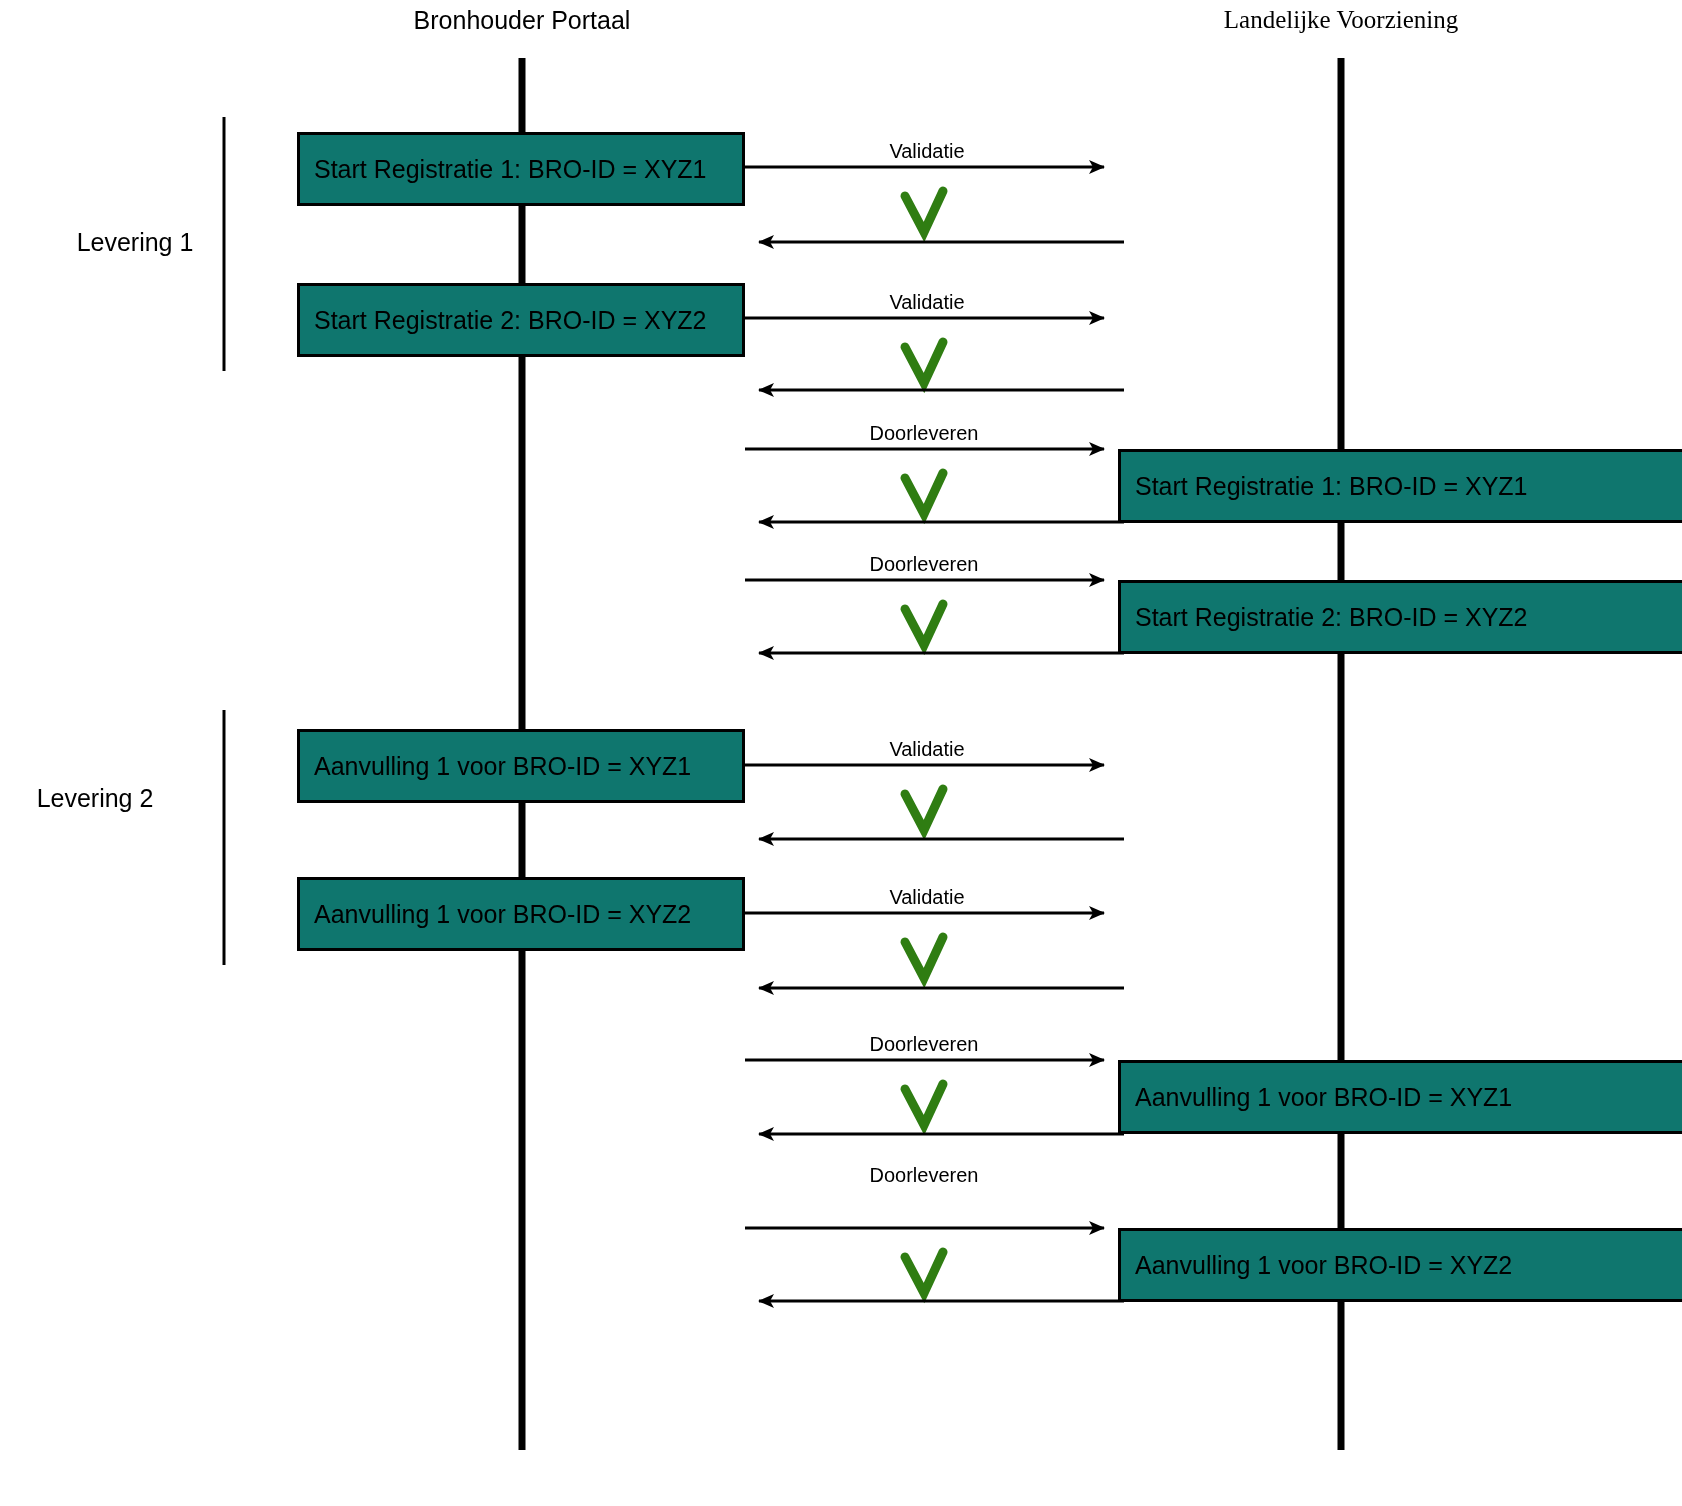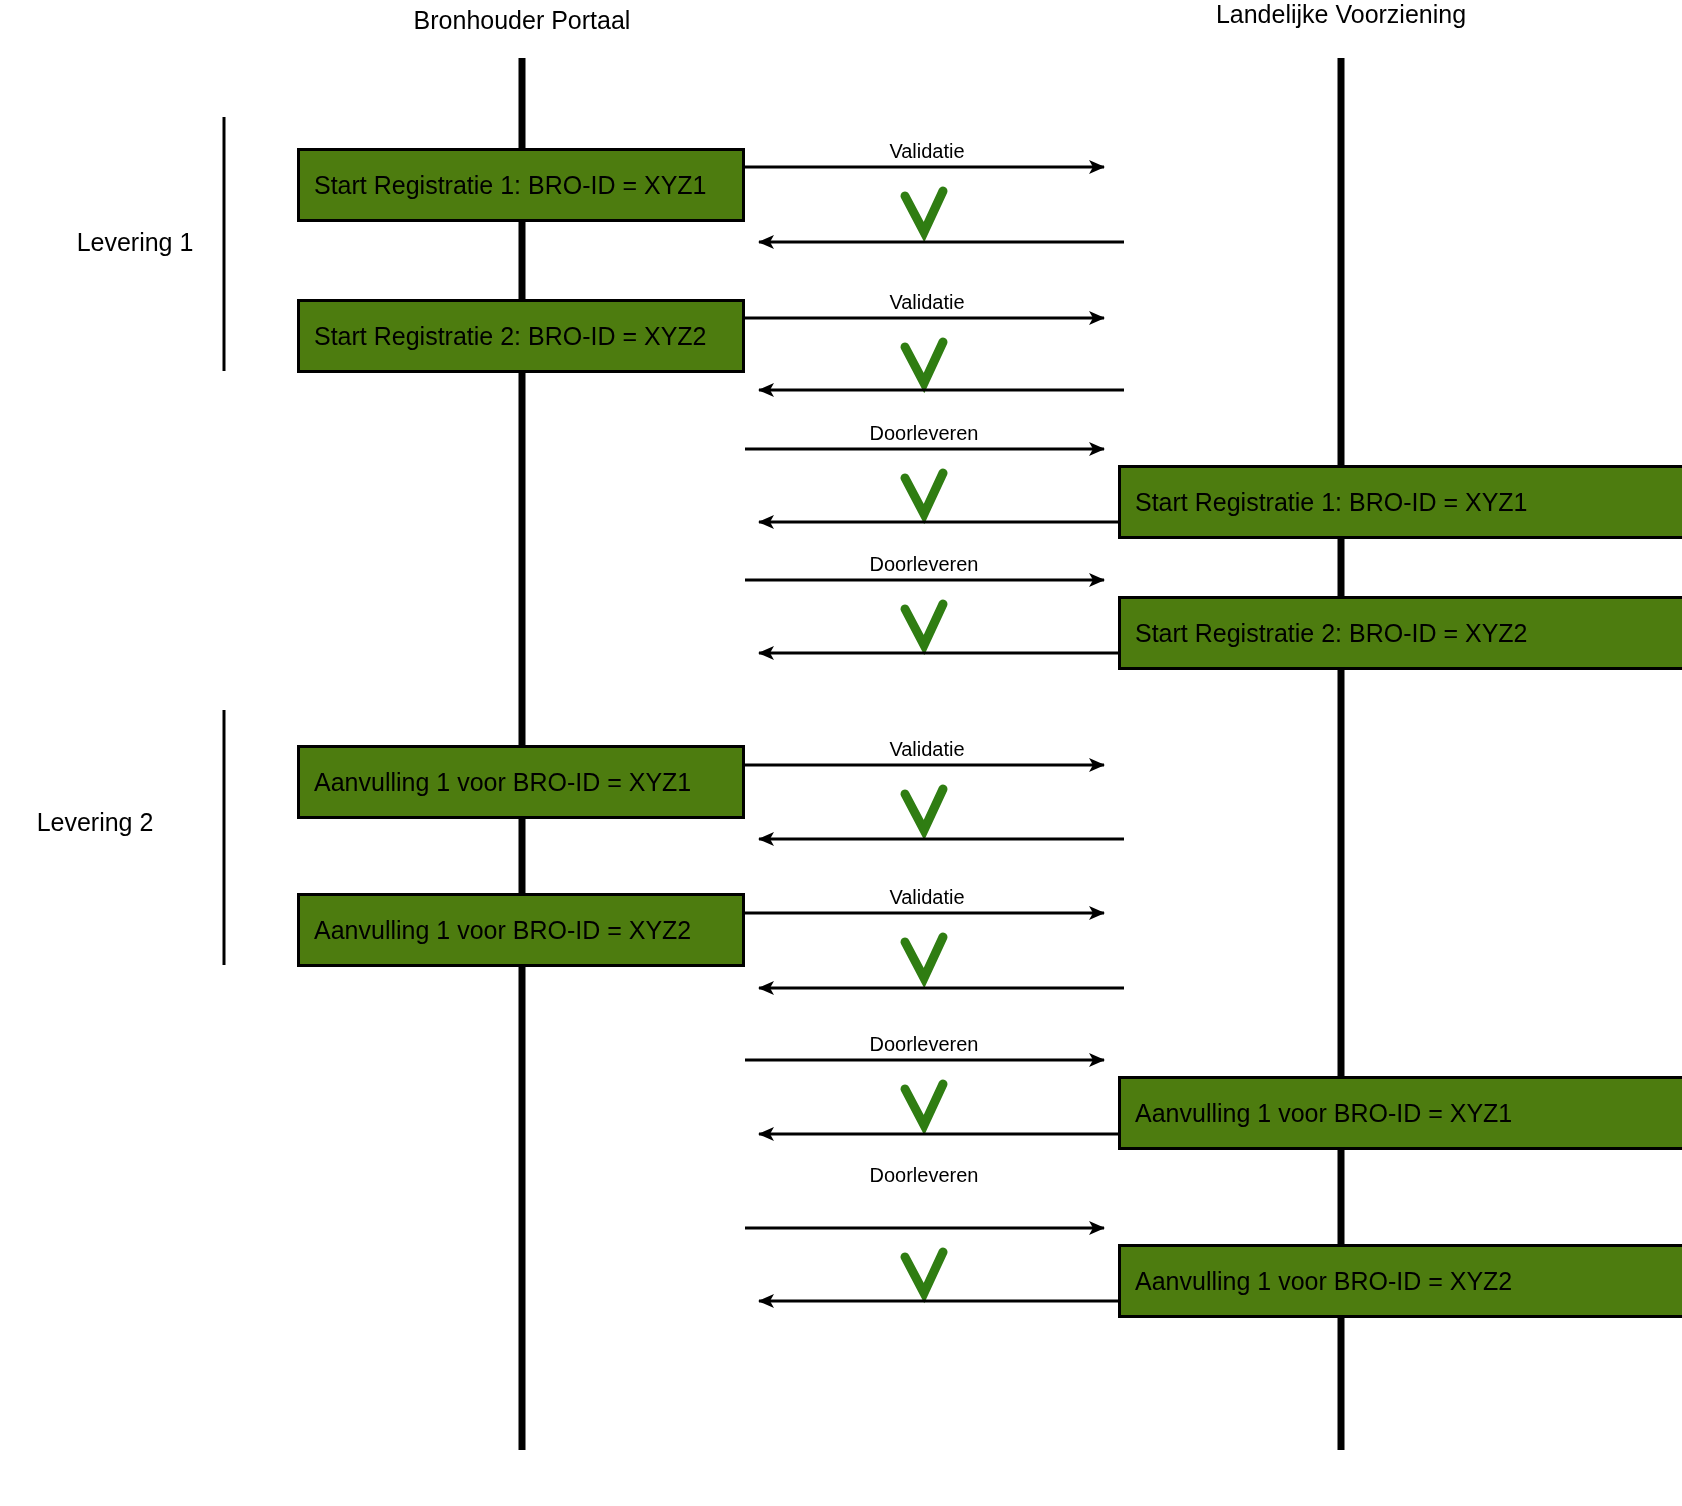--- a/index.html
+++ b/index.html
@@ -33,24 +33,23 @@
     position: absolute;
     font-size: 25px;
     color: #000000;
     white-space: nowrap;
     transform: translate(-50%, -50%);
   }
   .msg-box {
     position: absolute;
     box-sizing: border-box;
     border: 3px solid #000000;
-    background: #4d7c0f;
+    background: #0f766e;
     display: flex;
     align-items: center;
-    margin-top: 16px;
   }
   .msg-box span {
     font-size: 25px;
     color: #000000;
     white-space: nowrap;
     padding-left: 14px;
   }
   .arrow-label {
     position: absolute;
     font-size: 20px;
@@ -58,24 +57,24 @@
     white-space: nowrap;
     transform: translateX(-50%);
   }
 </style>
 </head>
 <body>
 
 <div id="canvas">
 
   <div class="hdr" style="left:522px; top:6px;">Bronhouder Portaal</div>
-  <div class="hdr" style="left:1341px; top:0;">Landelijke Voorziening</div>
+  <div class="hdr" style="left:1341px; top:6px;font-family:Liberation Serif, serif;">Landelijke Voorziening</div>
 
   <div class="lane-label" style="left:95px; top:242px;margin-left:40px;">Levering 1</div>
-  <div class="lane-label" style="left:95px; top:822px;">Levering 2</div>
+  <div class="lane-label" style="left:95px; top:798px;">Levering 2</div>
 
   <svg class="layer" viewBox="0 0 1682 1506">
     <defs>
       <marker id="arrR" markerWidth="16" markerHeight="14" refX="15" refY="7" orient="auto" markerUnits="userSpaceOnUse">
         <path d="M0,0 L16,7 L0,14 L4,7 Z" fill="#000000"></path>
       </marker>
       <marker id="arrL" markerWidth="16" markerHeight="14" refX="15" refY="7" orient="auto" markerUnits="userSpaceOnUse">
         <path d="M0,0 L16,7 L0,14 L4,7 Z" fill="#000000"></path>
       </marker>
     </defs>

